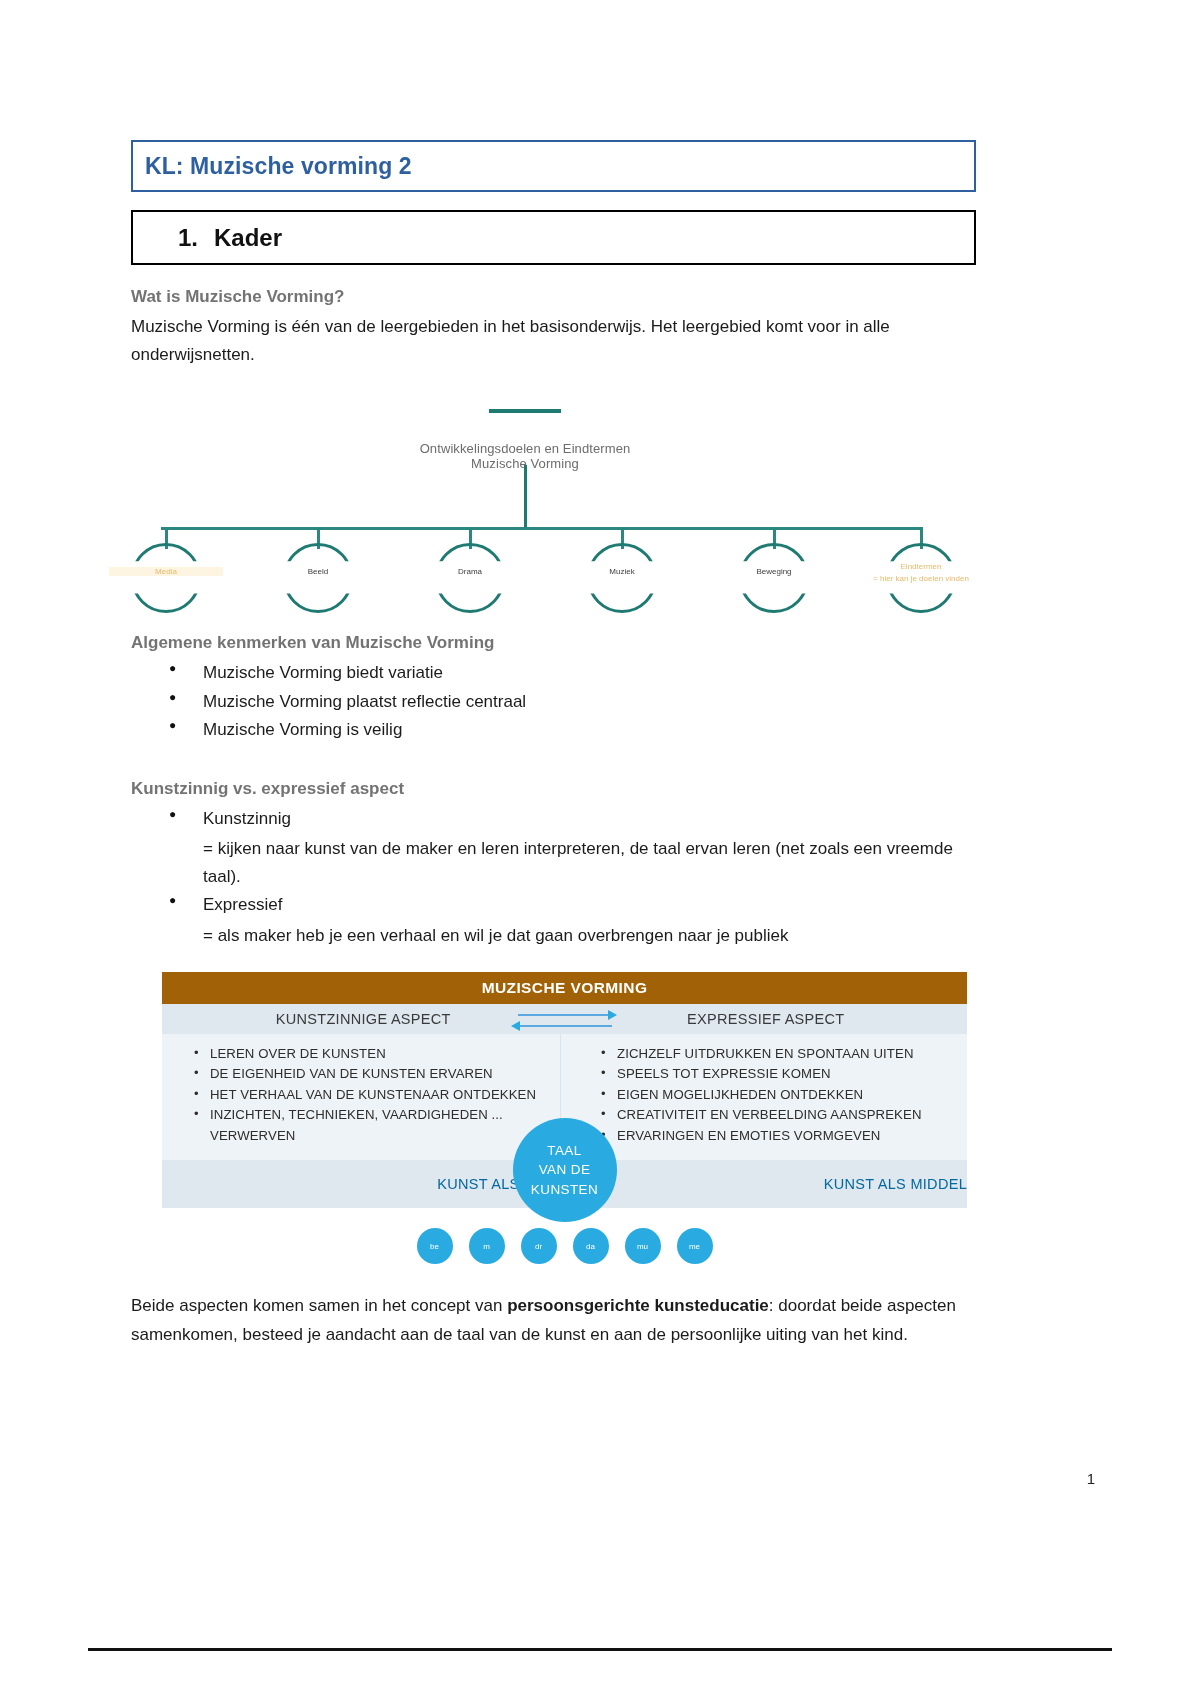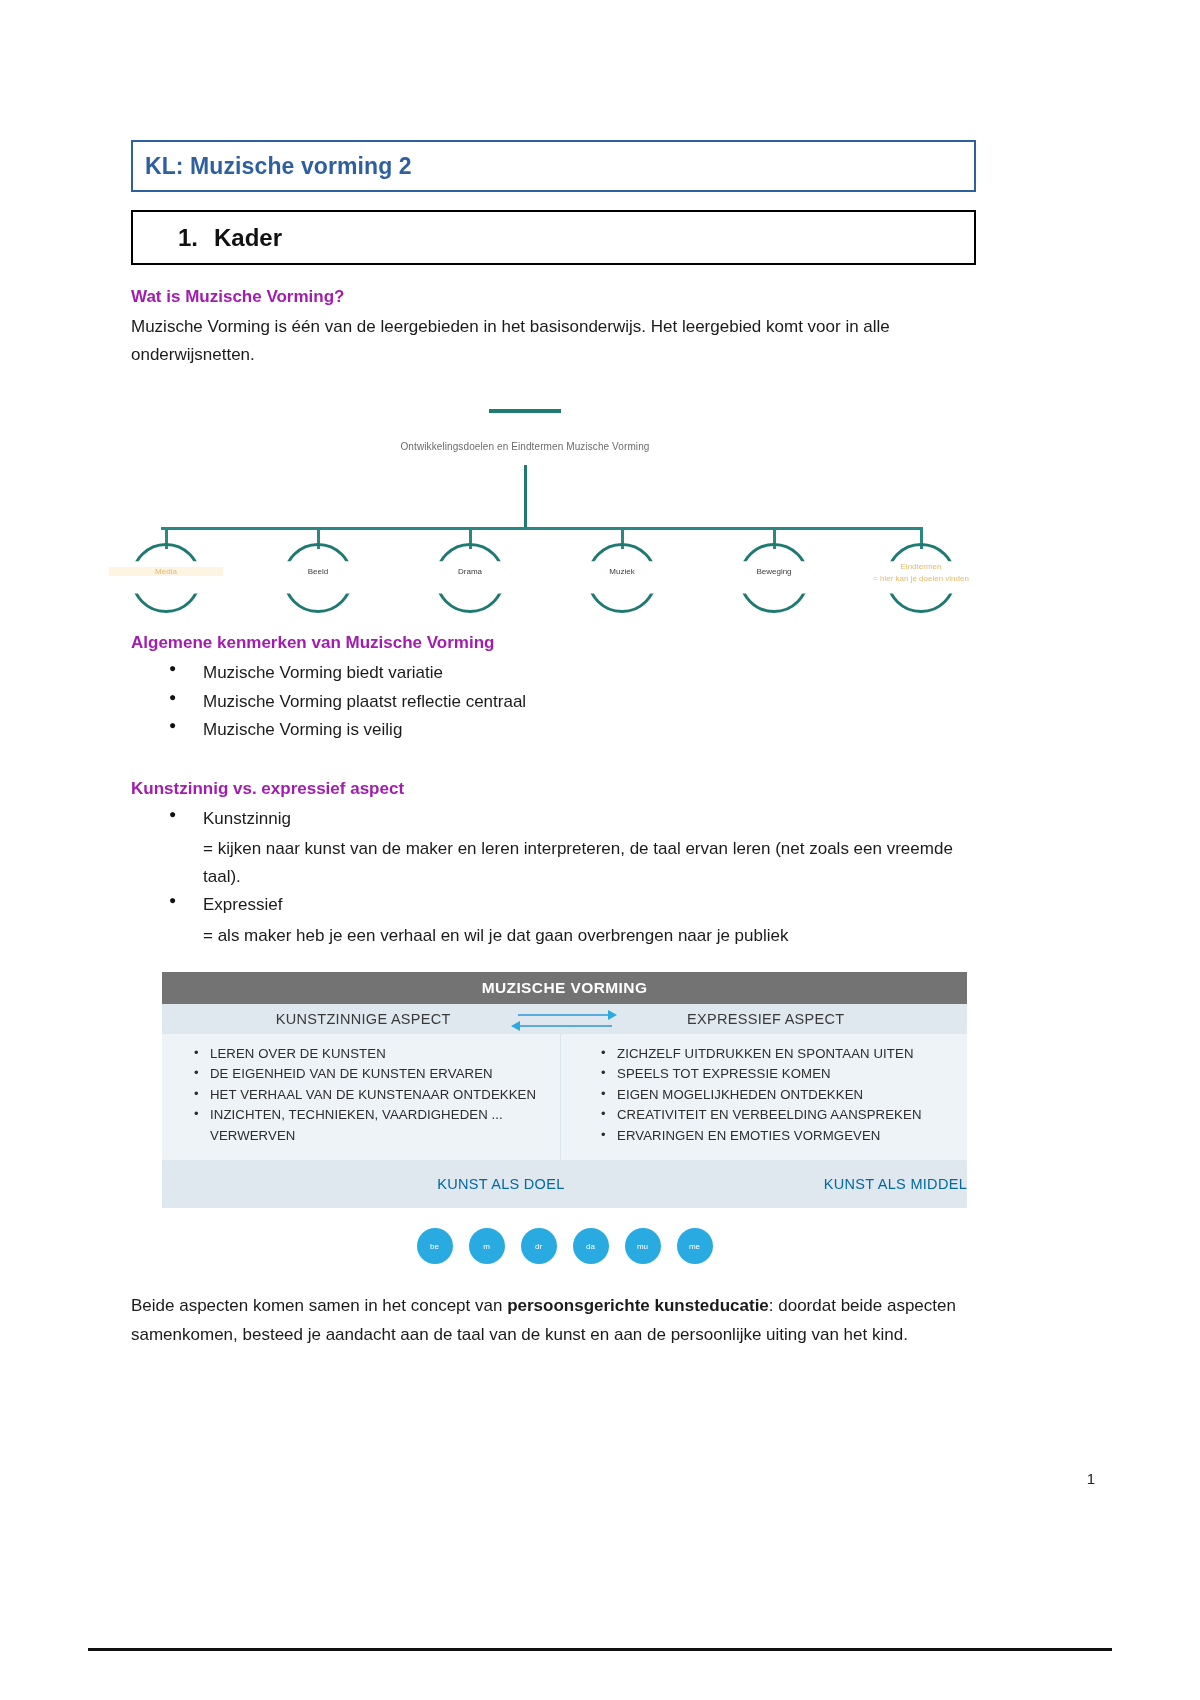--- a/index.html
+++ b/index.html
@@ -64,21 +64,21 @@
     font-size: 24px;
     font-weight: bold;
     color: #111;
     margin-left: 16px;
   }
 
   
   h3.sub {
     font-size: 17px;
     font-weight: bold;
-    color: #a21caf;
+    color: #737373;
     margin: 22px 0 6px 0;
   }
   p.body {
     font-size: 17px;
     line-height: 1.65;
     margin: 0;
     color: #1b1b1b;
   }
   ul.bullets {
     margin: 4px 0 0 0;
@@ -121,21 +121,21 @@
     width: 72px;
     height: 4px;
     background: #1f7a72;
   }
   .tree-root-label {
     position: absolute;
     left: 268px;
     top: 60px;
     width: 252px;
     text-align: center;
-    font-size: 10px;
+    font-size: 13px;
     color: #6c6c6c;
     letter-spacing: .1px;
   }
   .tree-stem {
     position: absolute;
     left: 393px;
     top: 84px;
     width: 3px;
     height: 64px;
     background: #1f7a72;
@@ -206,21 +206,21 @@
   
   .mv-figure {
     position: relative;
     margin-top: 22px;
     margin-left: 31px;
     width: 805px;
     background: #ffffff;
     padding-bottom: 60px;
   }
   .mv-header {
-    background: #737373;
+    background: #a16207;
     color: #ffffff;
     text-align: center;
     font-size: 15.5px;
     font-weight: bold;
     letter-spacing: .4px;
     padding: 7px 0 7px 0;
   }
   .mv-subrow {
     display: flex;
     background: #dfe7ef;
@@ -493,20 +493,25 @@
             <li>ERVARINGEN EN EMOTIES VORMGEVEN</li>
           </ul>
         </div>
       </div>
 
       <div class="mv-footrow">
         <div class="mv-footcell">KUNST ALS DOEL</div>
         <div class="mv-footcell">KUNST ALS MIDDEL</div>
       </div>
 
+      <div class="mv-circle">
+        <span>TAAL</span>
+        <span>VAN DE</span>
+        <span>KUNSTEN</span>
+      </div>
 
       <div class="mv-minis">
         <div class="mv-mini">be</div>
         <div class="mv-mini">m</div>
         <div class="mv-mini">dr</div>
         <div class="mv-mini">da</div>
         <div class="mv-mini">mu</div>
         <div class="mv-mini">me</div>
       </div>
     </div>

